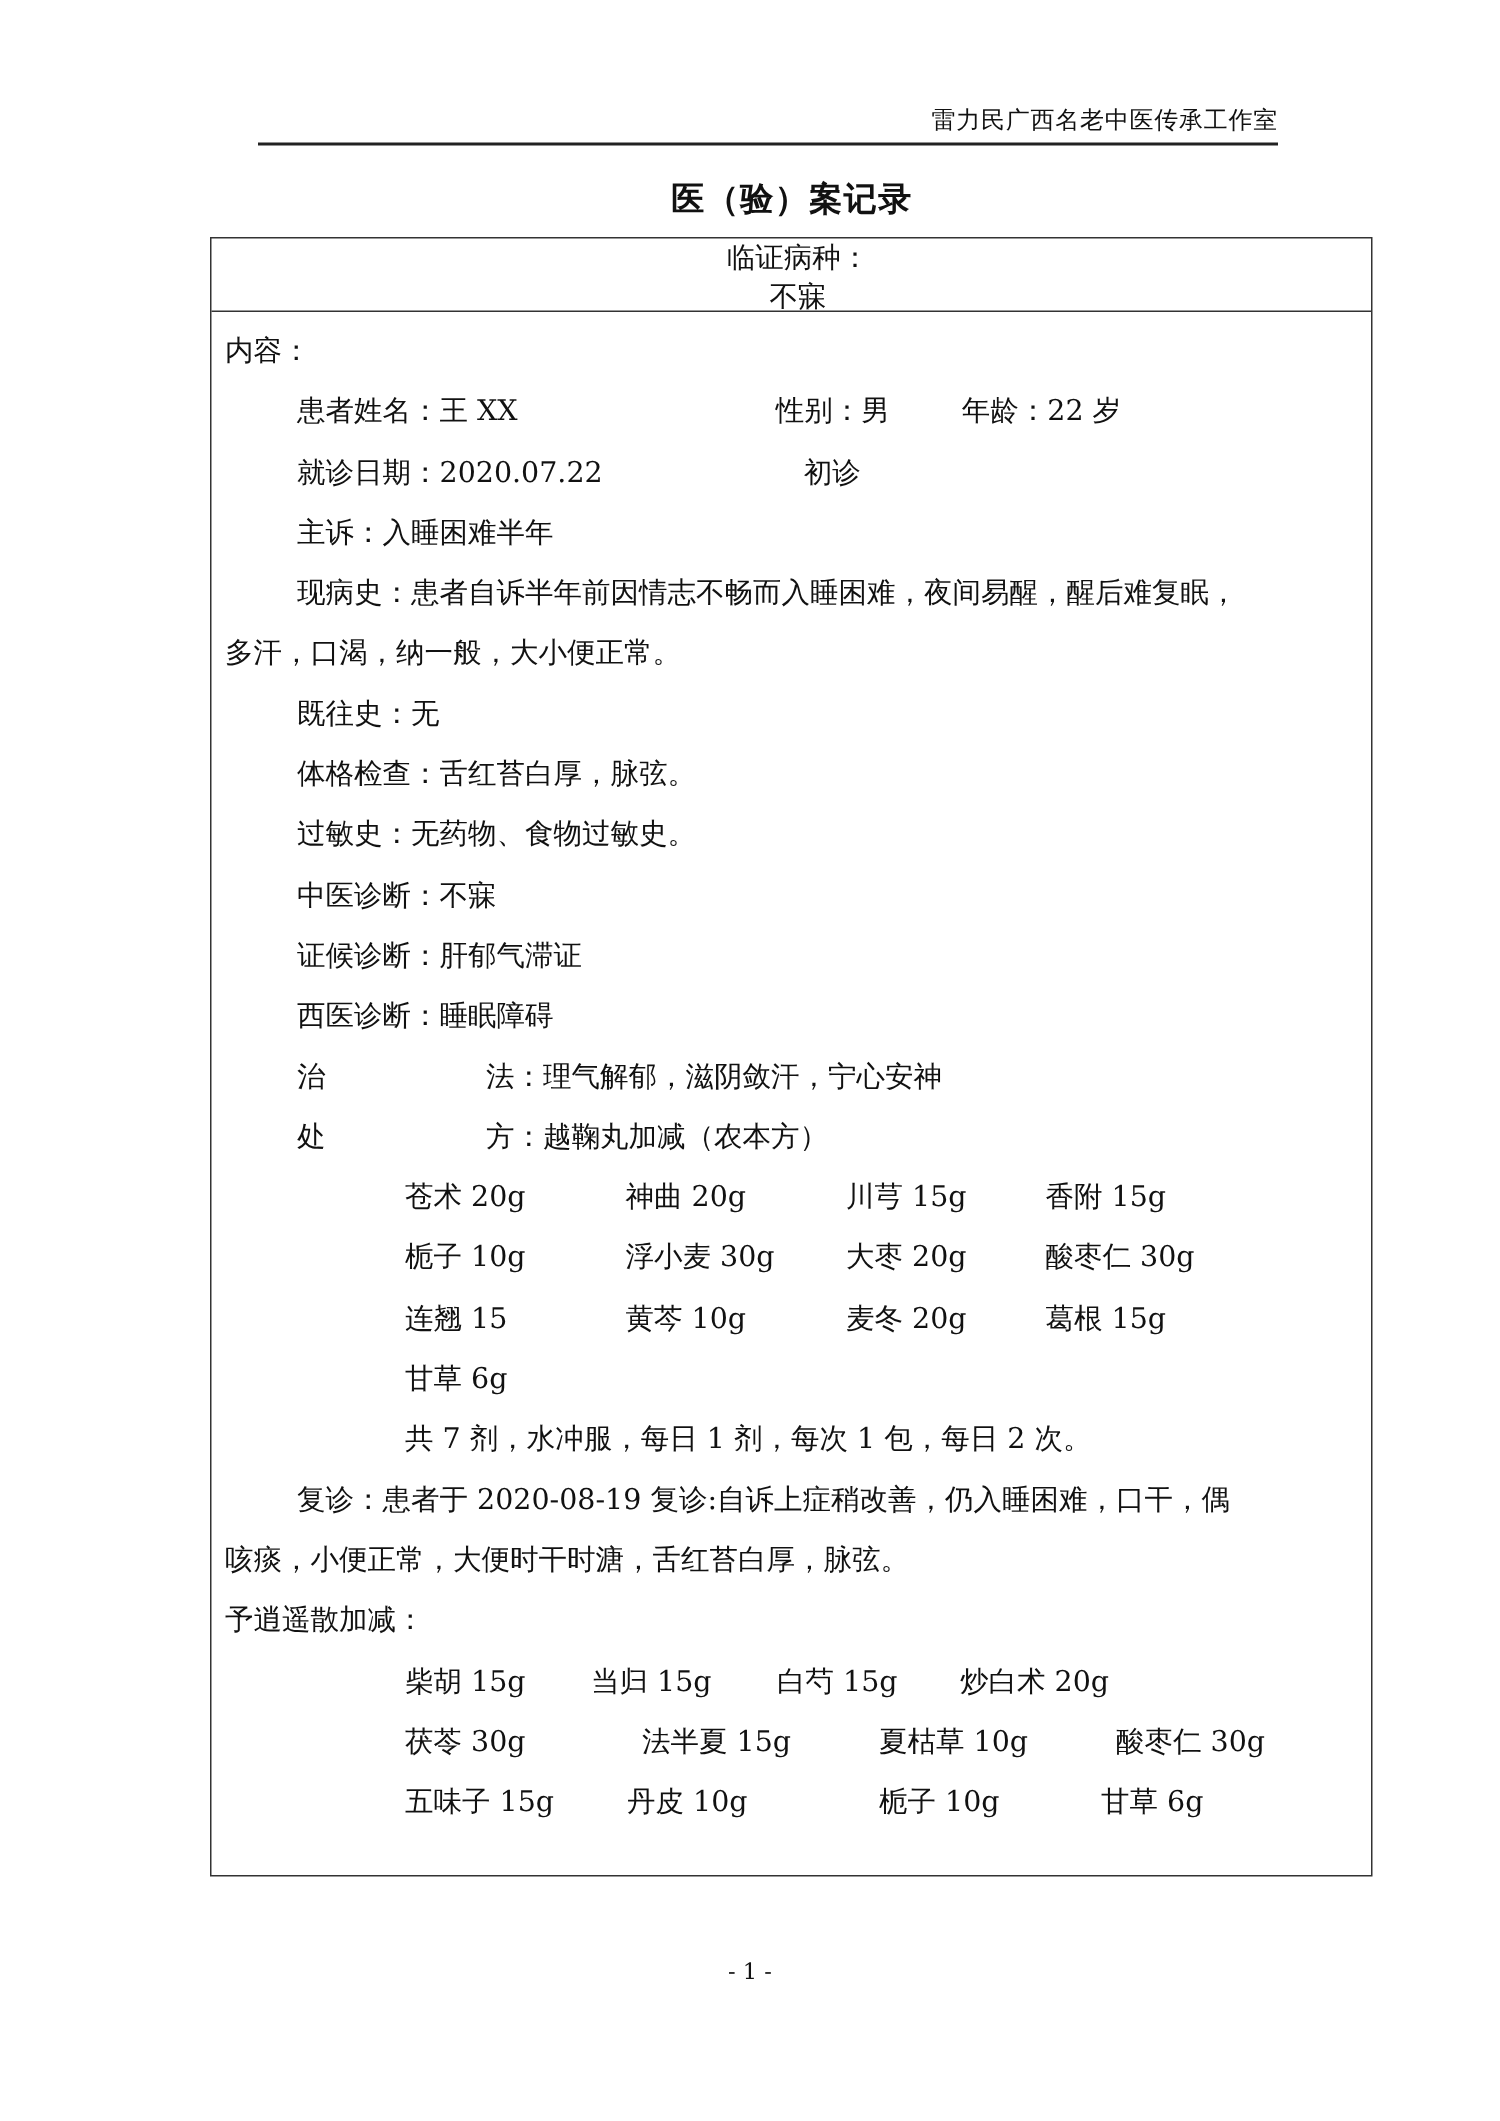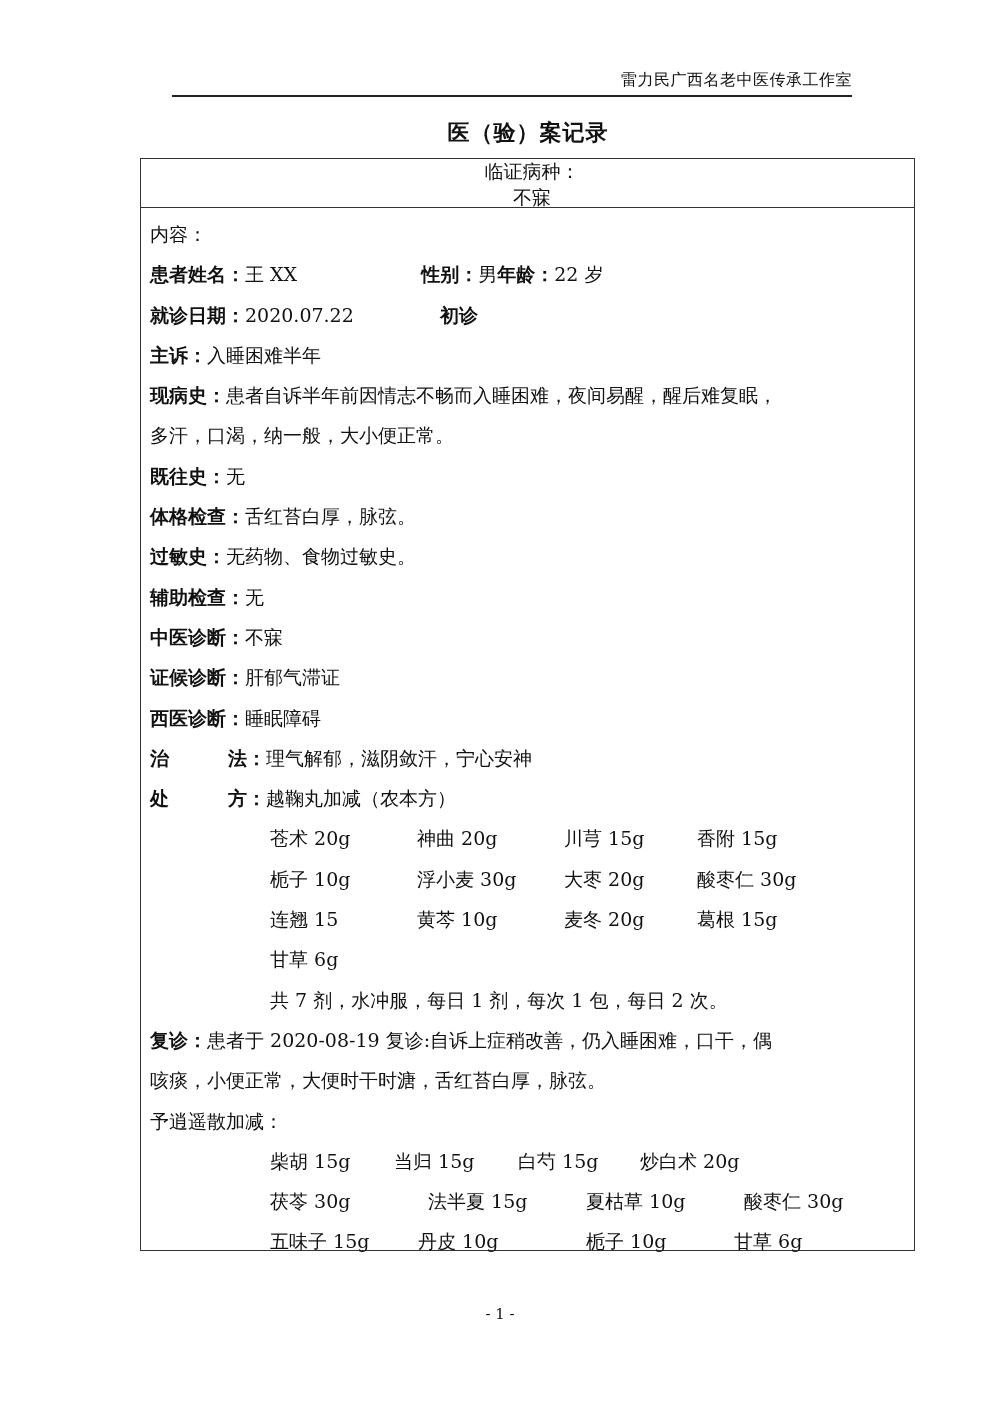--- a/index.html
+++ b/index.html
@@ -26,21 +26,21 @@
     .record-table {
       position: absolute; left: 140px; top: 158px; width: 775px; height: 1093px;
       border: 1.5px solid #333; box-sizing: border-box;
     }
     .row-disease {
       height: 49px; border-bottom: 1.5px solid #333; box-sizing: border-box;
       padding-left: 9px; display: flex; align-items: center; font-size: 19px; flex-direction: column;
     }
     .content { padding: 6px 8px 0 9px; font-size: 19px; }
     .line { height: 40.3px; line-height: 40.3px; white-space: nowrap; }
-    .lbl { font-weight: bold; font-family: "DejaVu Sans", "Liberation Sans", sans-serif; }
+    .lbl { font-weight: normal; font-family: "DejaVu Sans", "Liberation Sans", sans-serif; margin-left: 48px; }
     .gap { display: inline-block; }
     .herbs { padding-left: 120px; }
     .herb { display: inline-block; }
     .footer-page {
       position: absolute; left: 440px; top: 1305px; width: 120px;
       text-align: center; font-size: 15px;
     }
   </style>
 </head>
 <body>
@@ -88,23 +88,20 @@
     </div>
 
     <div class="line">
       <span class="lbl">体格检查：</span><span>舌红苔白厚，脉弦。</span>
     </div>
 
     <div class="line">
       <span class="lbl">过敏史：</span><span>无药物、食物过敏史。</span>
     </div>
 
-    <div class="line">
-      <span class="lbl">辅助检查：</span><span>无</span>
-    </div>
 
     <div class="line">
       <span class="lbl">中医诊断：</span><span>不寐</span>
     </div>
 
     <div class="line">
       <span class="lbl">证候诊断：</span><span>肝郁气滞证</span>
     </div>
 
     <div class="line">

